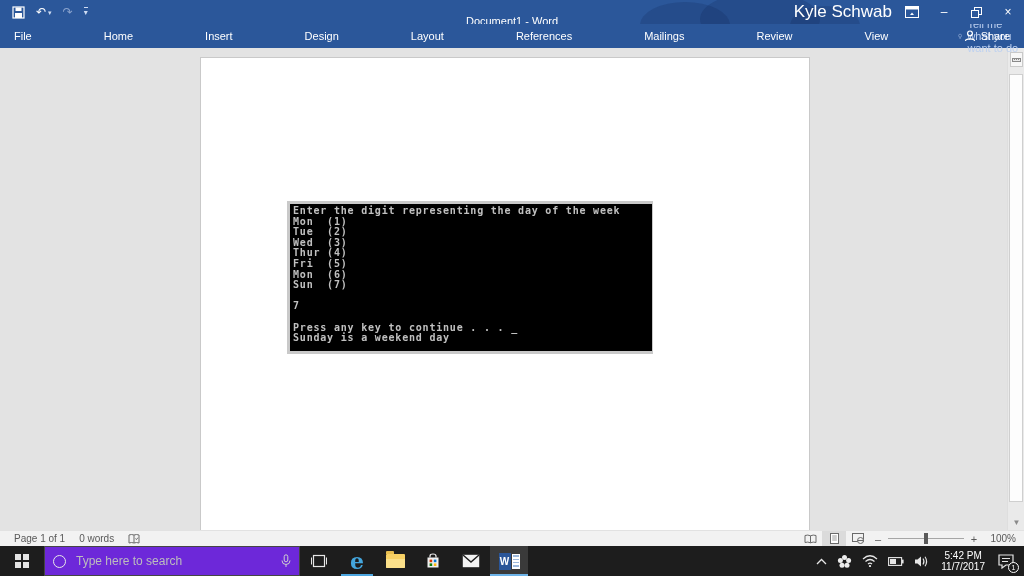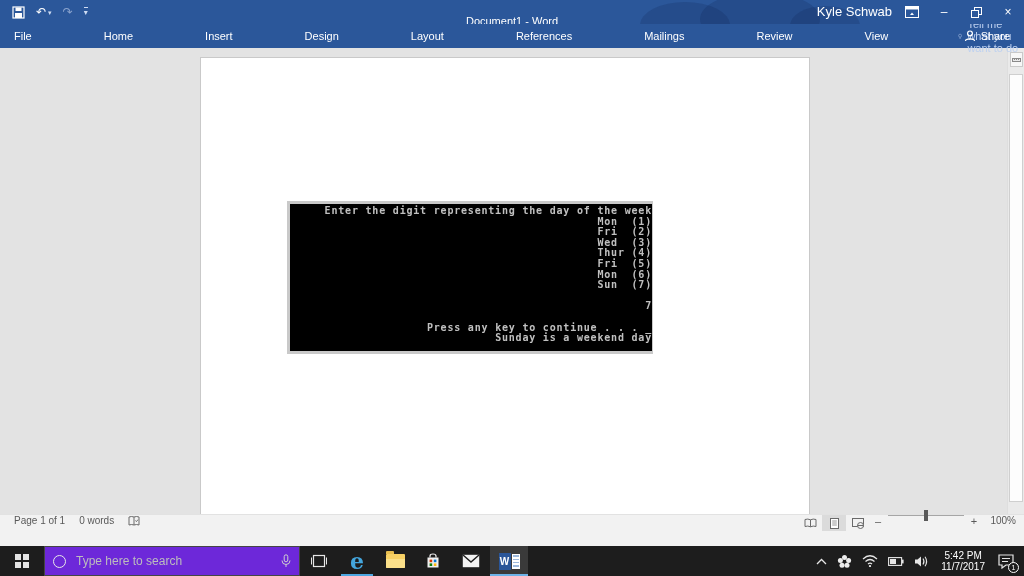--- a/index.html
+++ b/index.html
@@ -15,49 +15,49 @@
   .tb-blob { position:absolute; background:rgba(10,30,70,0.18); border-radius:50%; }
   .blob1 { width:90px; height:46px; left:640px; top:2px; }
   .blob2 { width:120px; height:54px; left:700px; top:-8px; }
   .blob3 { width:70px; height:40px; left:790px; top:6px; }
   .qat { position:absolute; left:12px; top:0; height:24px; display:flex; align-items:center; gap:11px; z-index:2; }
   .qat-btn { display:flex; align-items:center; color:#fff; font-size:12px; line-height:1; cursor:default; }
   .qat-redo { color:#8aa3cd; }
   .qat-dd { font-size:7px; margin-left:2px; color:#cfdcf3; }
   .qat-more { font-size:8px; color:#cfdcf3; border-top:1px solid #cfdcf3; padding-top:1px; }
   .doc-title { position:absolute; left:0; right:0; top:0; text-align:center; line-height:24px; font-size:11px; color:#fff; z-index:1;margin-top:9px; }
-  .user-name { position:absolute; right:132px; top:0; line-height:24px; font-size:13px; color:#fff; z-index:2; }
+  .user-name { position:absolute; right:132px; top:0; line-height:24px; font-size:17px; color:#fff; z-index:2; }
   .win-controls { position:absolute; right:0; top:0; height:24px; display:flex; z-index:2; }
   .win-btn { width:32px; height:24px; display:flex; align-items:center; justify-content:center; color:#fff; font-size:12px; }
 
   
   .tabsrow { position:absolute; top:24px; left:0; right:0; height:24px; background:#2b579a; display:flex; align-items:center; color:#fff; font-size:11px; z-index:29;gap:48px; }
   .rtab { padding:0 12px; height:24px; line-height:24px; cursor:default; }
   .tellme { display:flex; align-items:center; gap:5px; color:#bed1f0; margin-left:10px; }
   .share { position:absolute; right:6px; top:0; height:24px; display:flex; align-items:center; gap:5px; color:#fff; padding:0 8px; }
 
   
   .doc-area { position:absolute; top:48px; left:0; right:0; bottom:46px; background:#e3e3e3; overflow:hidden; }
   .page { position:absolute; left:200px; top:9px; width:610px; height:474px; background:#fff; border:1px solid #c9c9c9; }
   .console-img { position:absolute; left:86px; top:143px; width:366px; height:153px; background:#c9c9c9; padding:3px 1px 3px 3px; }
   .console-screen {
     width:100%; height:100%; background:#000; padding:2px 0 0 3px;
     font-family:"DejaVu Sans Mono", monospace; font-weight:bold; font-size:10px;
-    letter-spacing:0.8px; color:#c0c0c0; overflow:hidden;text-align:right;
+    letter-spacing:0.8px; color:#c0c0c0; overflow:hidden;
   }
   .console-line { height:10.6px; line-height:10.6px; white-space:pre; }
 
   
   .vscroll { position:absolute; top:48px; right:0; bottom:46px; width:17px; background:#eaeaea; border-left:1px solid #dedede; z-index:10; }
   .ruler-btn { position:absolute; top:4px; left:2px; width:13px; height:15px; background:#f7f7f7; border:1px solid #c9c9c9; display:flex; align-items:center; justify-content:center; }
   .vthumb { position:absolute; top:26px; left:1px; width:14px; height:428px; background:#fdfdfd; border:1px solid #cfcfcf; }
   .vdown { position:absolute; bottom:3px; left:0; width:17px; text-align:center; font-size:8px; color:#8a8a8a; }
 
   
-  .statusbar { position:absolute; left:0; right:0; bottom:30px; height:32px; background:#f2f2f2; border-top:1px solid #e2e2e2; display:flex; align-items:flex-start; font-size:10px; color:#595959; z-index:31; }
+  .statusbar { position:absolute; left:0; right:0; bottom:30px; height:16px; background:#f2f2f2; border-top:1px solid #e2e2e2; display:flex; align-items:center; font-size:10px; color:#595959; z-index:31; }
   .sb-item { margin-left:14px; white-space:nowrap; }
   .sb-spacer { flex:1; }
   .view-btn { width:24px; height:16px; display:flex; align-items:center; justify-content:center; }
   .view-btn.active { background:#dbdbdb; }
   .zoom-out,.zoom-in { width:16px; text-align:center; color:#595959; font-size:11px; }
   .zoom-track { width:76px; height:1px; background:#a6a6a6; position:relative; margin:0 2px; }
   .zoom-thumb { position:absolute; left:36px; top:-5px; width:4px; height:11px; background:#595959; }
   .zoom-label { width:34px; text-align:right; margin-right:8px; }
 
   
@@ -169,21 +169,21 @@
     <span>Share</span>
   </span>
 </div>
 
 <div class="doc-area">
   <div class="page">
     <div class="console-img">
       <div class="console-screen">
         <div class="console-line">Enter the digit representing the day of the week</div>
         <div class="console-line">Mon  (1)</div>
-        <div class="console-line">Fri  (2)</div>
+        <div class="console-line">Tue  (2)</div>
         <div class="console-line">Wed  (3)</div>
         <div class="console-line">Thur (4)</div>
         <div class="console-line">Fri  (5)</div>
         <div class="console-line">Mon  (6)</div>
         <div class="console-line">Sun  (7)</div>
         <div class="console-line"></div>
         <div class="console-line">7</div>
         <div class="console-line"></div>
         <div class="console-line">Press any key to continue . . . _</div>
         <div class="console-line">Sunday is a weekend day</div>

